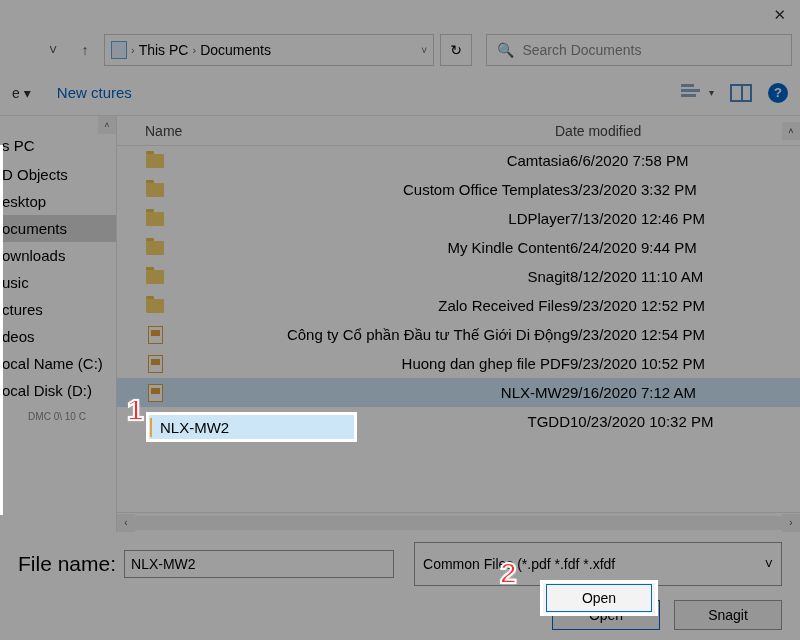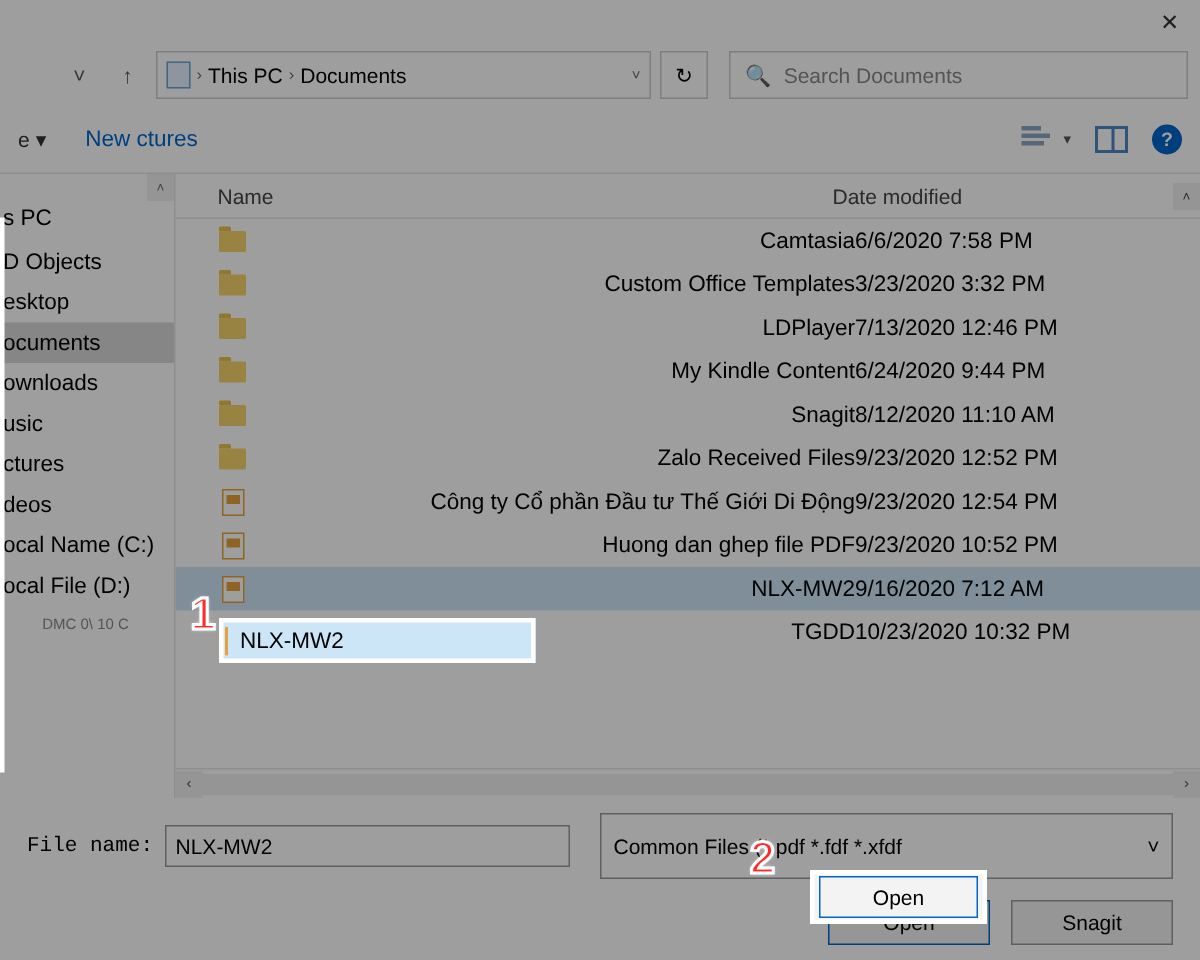--- a/index.html
+++ b/index.html
@@ -63,21 +63,21 @@
 .row.selected { background:#cde6f7; }
 
 .hscroll { height:20px; display:flex; align-items:center; border-top:1px solid #e6e6e6; }
 .hscroll .arrow { width:18px; height:18px; background:#f0f0f0; display:flex; align-items:center; justify-content:center; font-size:10px; color:#555; }
 .hscroll .track { flex:1; height:14px; background:#f0f0f0; }
 .hscroll .rarrow { margin-left:auto; }
 
 
 .footer { padding: 10px 18px 12px 18px; }
 .fn-row { display:flex; align-items:center; gap:8px; }
-.fn-label { font-size:14px;font-family:Liberation Mono, monospace; }
+.fn-label { font-size:21px; }
 .fn-input { flex:0 0 270px; height:28px; border:1px solid #999; padding:0 6px; font-size:14px; }
 .ft-select { flex:1; height:44px; border:1px solid #999; display:flex; align-items:center; padding:0 8px; font-size:14px; justify-content:space-between; margin-left:12px;}
 .btn-row { display:flex; justify-content:flex-end; gap:14px; margin-top:14px; }
 .btn { width:108px; height:30px; border:1px solid #999; background:#f3f3f3; font-size:14px; display:flex; align-items:center; justify-content:center; }
 .btn.primary { border:1px solid #0066cc; }
 
 
 .callout { position:absolute; z-index:80; font-weight:900; font-size:30px; color:#ff2a2a; -webkit-text-stroke:2px #fff; text-shadow:0 0 3px #fff; pointer-events:none; font-family: Arial, sans-serif;}
 .hl-box { position:absolute; z-index:70; border:3px solid #fff; pointer-events:none; }
 .cut-left { position:absolute; left:0; top:145px; width:3px; height:370px; background:#fff; z-index:60;}
@@ -138,21 +138,21 @@
           <div class="sb-item">s PC</div>
           <div class="sb-spacer"></div>
           <div class="sb-item">D Objects</div>
           <div class="sb-item">esktop</div>
           <div class="sb-item sel">ocuments</div>
           <div class="sb-item">ownloads</div>
           <div class="sb-item">usic</div>
           <div class="sb-item">ctures</div>
           <div class="sb-item">deos</div>
           <div class="sb-item">ocal Name (C:)</div>
-          <div class="sb-item">ocal File (D:)</div>
+          <div class="sb-item">ocal Disk (D:)</div>
           <div class="sb-spacer"></div>
         </div>
       <div class="sb-item" style="font-size:10px;color:#888;text-align:center;">DMC 0\ 10 C</div>
     </div>
 
     <div class="content">
       <div class="col-header">
         <div class="col-name">Name</div>
         <div class="col-date">Date modified</div>
         <div class="scroll-up">˄</div>

